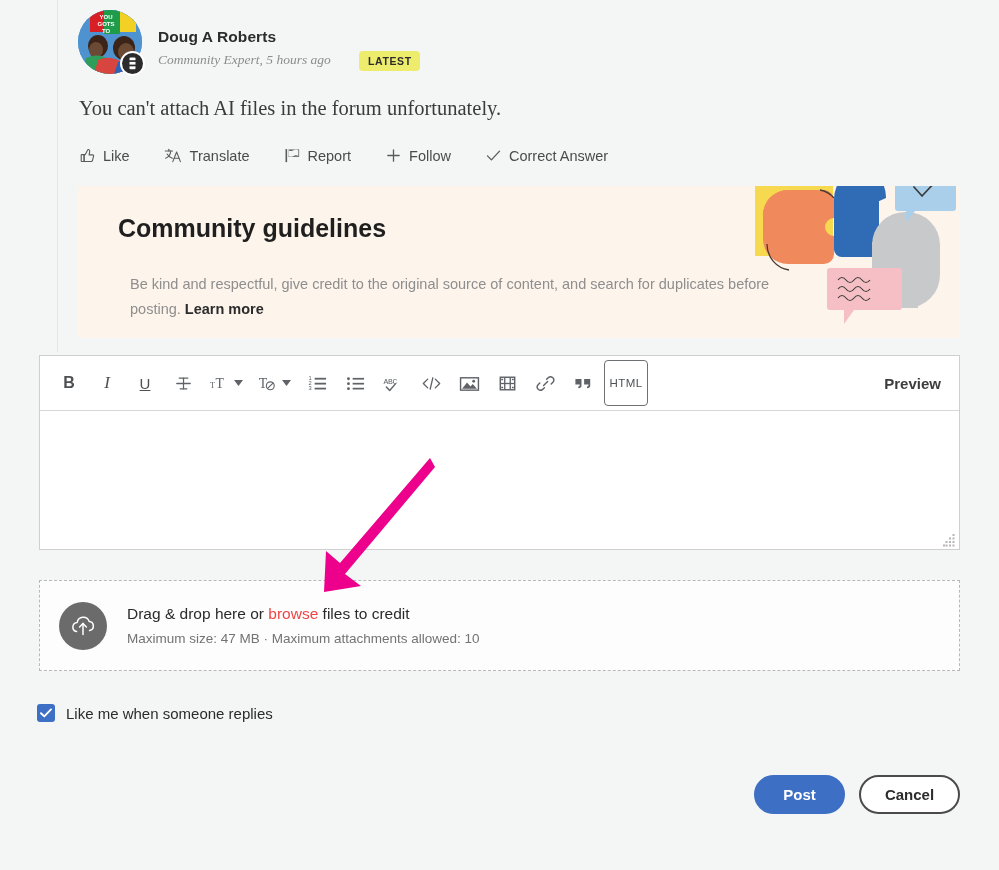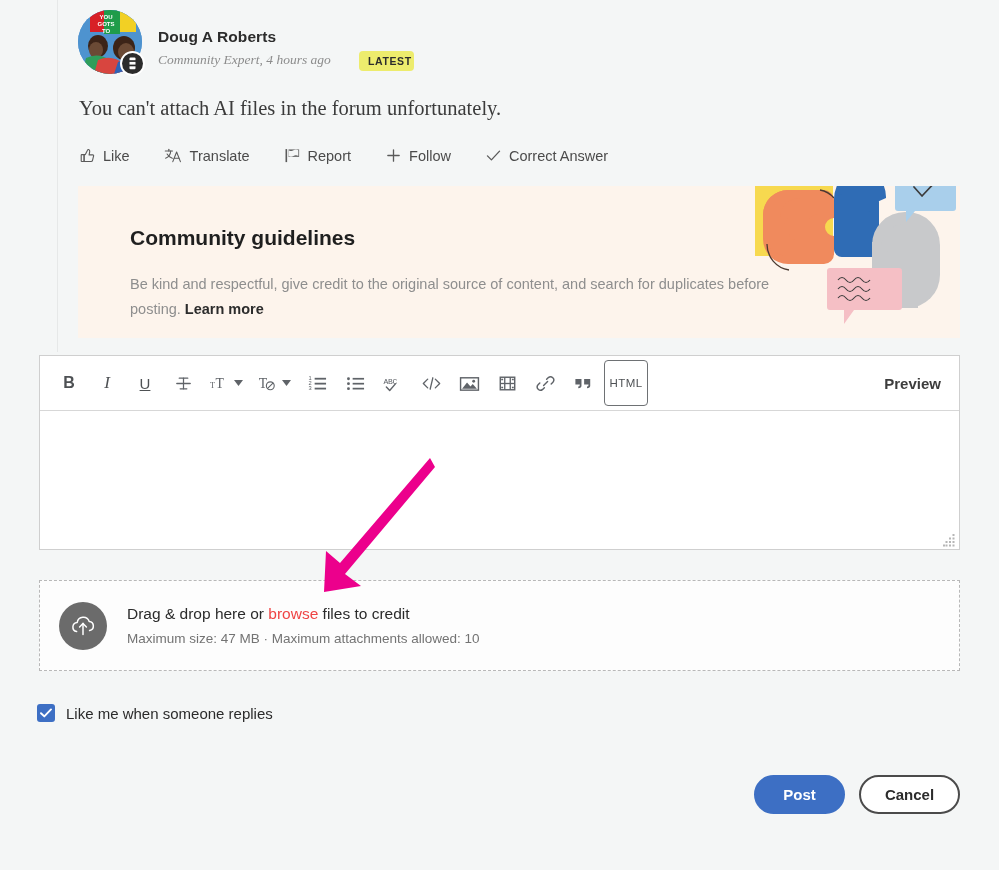--- a/index.html
+++ b/index.html
@@ -43,21 +43,21 @@
   }
   .author-meta {
     position: absolute; left: 80px; top: 44px;
     font-size: 13.5px; font-style: italic; color: #8c8c8c;
     font-family: "Liberation Serif", serif;
   }
   .latest-badge {
     position: absolute; left: 281px; top: 43px;
     background: #edec6d; color: #2c2c2c;
     font-size: 10.5px; font-weight: bold; letter-spacing: .6px;
-    padding: 4px 2px 4px 9px; border-radius: 4px;
+    padding: 4px 8px 4px 9px; border-radius: 4px;
   }
 
   
   .post-body {
     position: absolute; left: 79px; top: 94px; width: 860px;
     font-family: "Liberation Serif", serif;
     font-size: 20.5px; color: #3b3b3b; line-height: 1.4;
   }
 
   
@@ -69,22 +69,22 @@
   .action { display: flex; align-items: center; gap: 7px; margin-right: 22px; cursor: pointer; }
   .action .lbl { color: #4b4b4b; }
   .action svg { display: block; }
 
   
   .guidelines {
     position: absolute; left: 78px; top: 186px; width: 882px; height: 152px;
     background: #fdf4ec; overflow: hidden;
   }
   .guidelines h3 {
-    position: absolute; left: 40px; top: 28px; margin: 12px;
-    font-size: 21px; font-weight: bold; color: #1f1f1f;
+    position: absolute; left: 40px; top: 28px; margin: 0;
+    font-size: 25px; font-weight: bold; color: #1f1f1f;
   }
   .guidelines p {
     position: absolute; left: 40px; top: 74px; margin: 12px; width: 680px;
     font-size: 14.5px; color: #8e8e8e; line-height: 1.72;
   }
   .guidelines p .learn {
     color: #2c2c2c; font-weight: bold; cursor: pointer;
   }
   .guideline-art { position: absolute; right: 0px; top: -22px; width: 205px; height: 175px; }
 
@@ -189,21 +189,21 @@
         <div class="inner">
           <svg width="11" height="13" viewBox="0 0 11 13" aria-hidden="true">
             <rect x="2.5" y="0.6" width="6" height="11.6" rx="1" fill="#ffffff"></rect>
             <rect x="0.2" y="3.2" width="10.6" height="1.7" fill="#2c2c2c"></rect>
             <rect x="0.2" y="7.6" width="10.6" height="1.7" fill="#2c2c2c"></rect>
           </svg>
         </div>
       </div>
     </div>
     <div class="author-name">Doug A Roberts</div>
-    <div class="author-meta">Community Expert, 4 hours ago</div>
+    <div class="author-meta">Community Expert, 5 hours ago</div>
     <div class="latest-badge">LATEST</div>
   </div>
 
   <div class="post-body">You can't attach AI files in the forum unfortunately.</div>
 
   <div class="actions">
 
     <div class="action">
       <span>
         <svg width="17" height="17" viewBox="0 0 20 20" fill="none" stroke="#5a5a5a" stroke-width="1.3">

